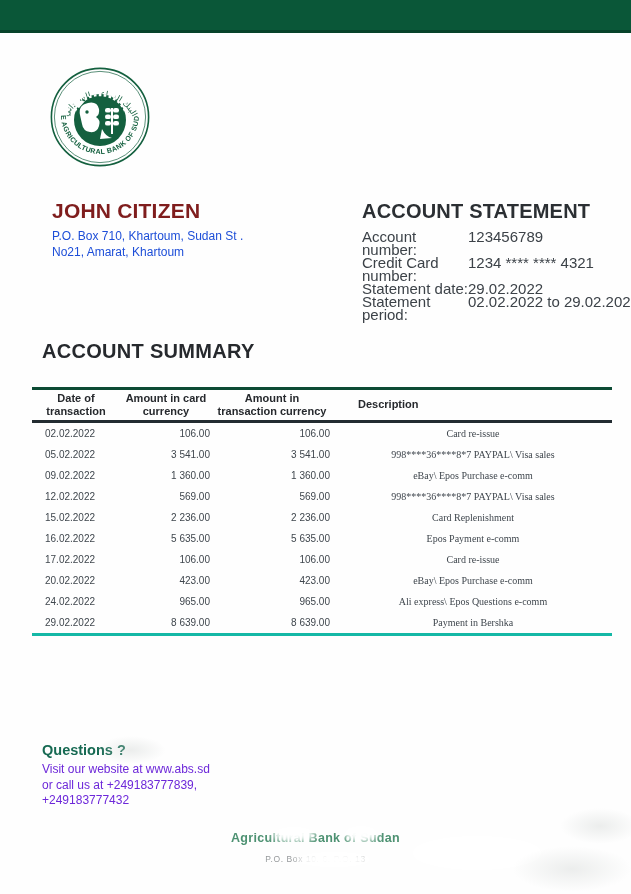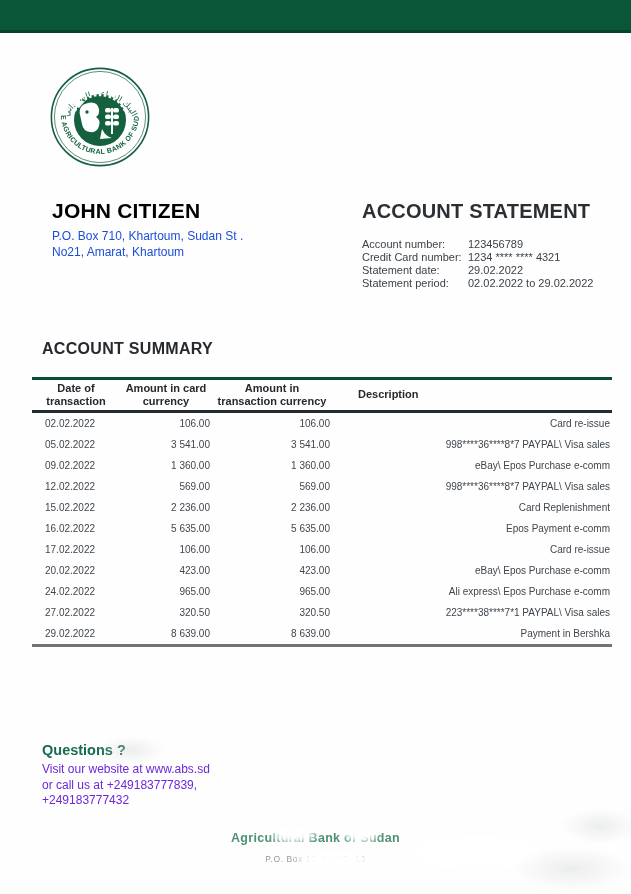--- a/index.html
+++ b/index.html
@@ -8,44 +8,44 @@
     background:#fefefe;overflow:hidden;
     font-family:"Liberation Sans",sans-serif;
   }
   
   .topbar{position:absolute;top:0;left:0;width:631px;height:30px;
     background:#0a5738;border-bottom:3px solid #07432a;}
   
   .logo{position:absolute;left:50px;top:67px;width:100px;height:100px;}
   
   .customer{position:absolute;left:52px;top:199px;}
-  .customer-name{font-size:21px;font-weight:bold;color:#000000;letter-spacing:.2px;}
+  .customer-name{font-size:21px;font-weight:bold;color:#7f1d1d;letter-spacing:.2px;}
   .customer-addr{margin-top:5px;font-size:12px;color:#1d4ed8;line-height:16px;}
   
   .statement{position:absolute;left:362px;top:200px;width:240px;}
   .statement-title{font-size:20px;font-weight:bold;color:#2b2f33;letter-spacing:.2px;}
-  .fields{margin-top:15px;font-size:11px;color:#3c4248;}
+  .fields{margin-top:7px;font-size:15px;color:#3c4248;}
   .field-row{display:flex;line-height:13px;}
   .f-label{width:106px;flex:0 0 106px;}
   .f-value{white-space:nowrap;}
   
-  .summary-title{position:absolute;left:42px;top:340px;font-size:16px;
+  .summary-title{position:absolute;left:42px;top:340px;font-size:20px;
     font-weight:bold;color:#26292d;letter-spacing:.3px;}
   .table-wrap{position:absolute;left:32px;top:377px;width:580px;}
   table{border-collapse:collapse;width:580px;table-layout:fixed;
-    border-top:3px solid #0c4b34;border-bottom:3px solid #737373;}
+    border-top:3px solid #0c4b34;border-bottom:3px solid #14b8a6;margin-top:10px;}
   thead th{font-size:11px;font-weight:bold;color:#26292d;
     padding:2px 2px 3px;line-height:12.5px;vertical-align:middle;
     border-bottom:3px solid #232c31;text-align:center;}
   thead th:nth-child(4){text-align:left;padding-left:26px;}
   tbody td{font-size:10px;color:#3f464d;height:21px;padding:0 2px;
     vertical-align:middle;white-space:nowrap;overflow:hidden;}
   tbody td:nth-child(1){text-align:left;padding-left:13px;}
   tbody td:nth-child(2),tbody td:nth-child(3){text-align:right;}
-  tbody td:nth-child(4){text-align:right;padding-left:4px;}
+  tbody td:nth-child(4){text-align:center;padding-left:4px;font-family:Liberation Serif, serif;}
   
   .questions{position:absolute;left:42px;top:742px;}
   .q-title{font-size:14.5px;font-weight:bold;color:#176a53;margin-bottom:4px;}
   .q-lines{font-size:12px;color:#6d28d9;line-height:15.5px;}
   
   .footer{position:absolute;left:0;top:831px;width:631px;text-align:center;}
   .bank-name{font-size:12.5px;font-weight:bold;color:#35835f;opacity:.88;letter-spacing:.3px;}
   .footer-addr{margin-top:9px;font-size:8.5px;color:#6a6f72;opacity:.7;letter-spacing:.6px;}
   
   .blob{position:absolute;background:#fff;filter:blur(3px);border-radius:50%;}
@@ -190,27 +190,21 @@
           <tr>
             <td>20.02.2022</td>
             <td>423.00</td>
             <td>423.00</td>
             <td>eBay\ Epos Purchase e-comm</td>
           </tr>
           <tr>
             <td>24.02.2022</td>
             <td>965.00</td>
             <td>965.00</td>
-            <td>Ali express\ Epos Purchase e-comm</td>
-          </tr>
-          <tr>
-            <td>27.02.2022</td>
-            <td>320.50</td>
-            <td>320.50</td>
-            <td>223****38****7*1 PAYPAL\ Visa sales</td>
+            <td>Ali express\ Epos Questions e-comm</td>
           </tr>
           <tr>
             <td>29.02.2022</td>
             <td>8 639.00</td>
             <td>8 639.00</td>
             <td>Payment in Bershka</td>
           </tr>
         </tbody>
     </table>
   </div>

